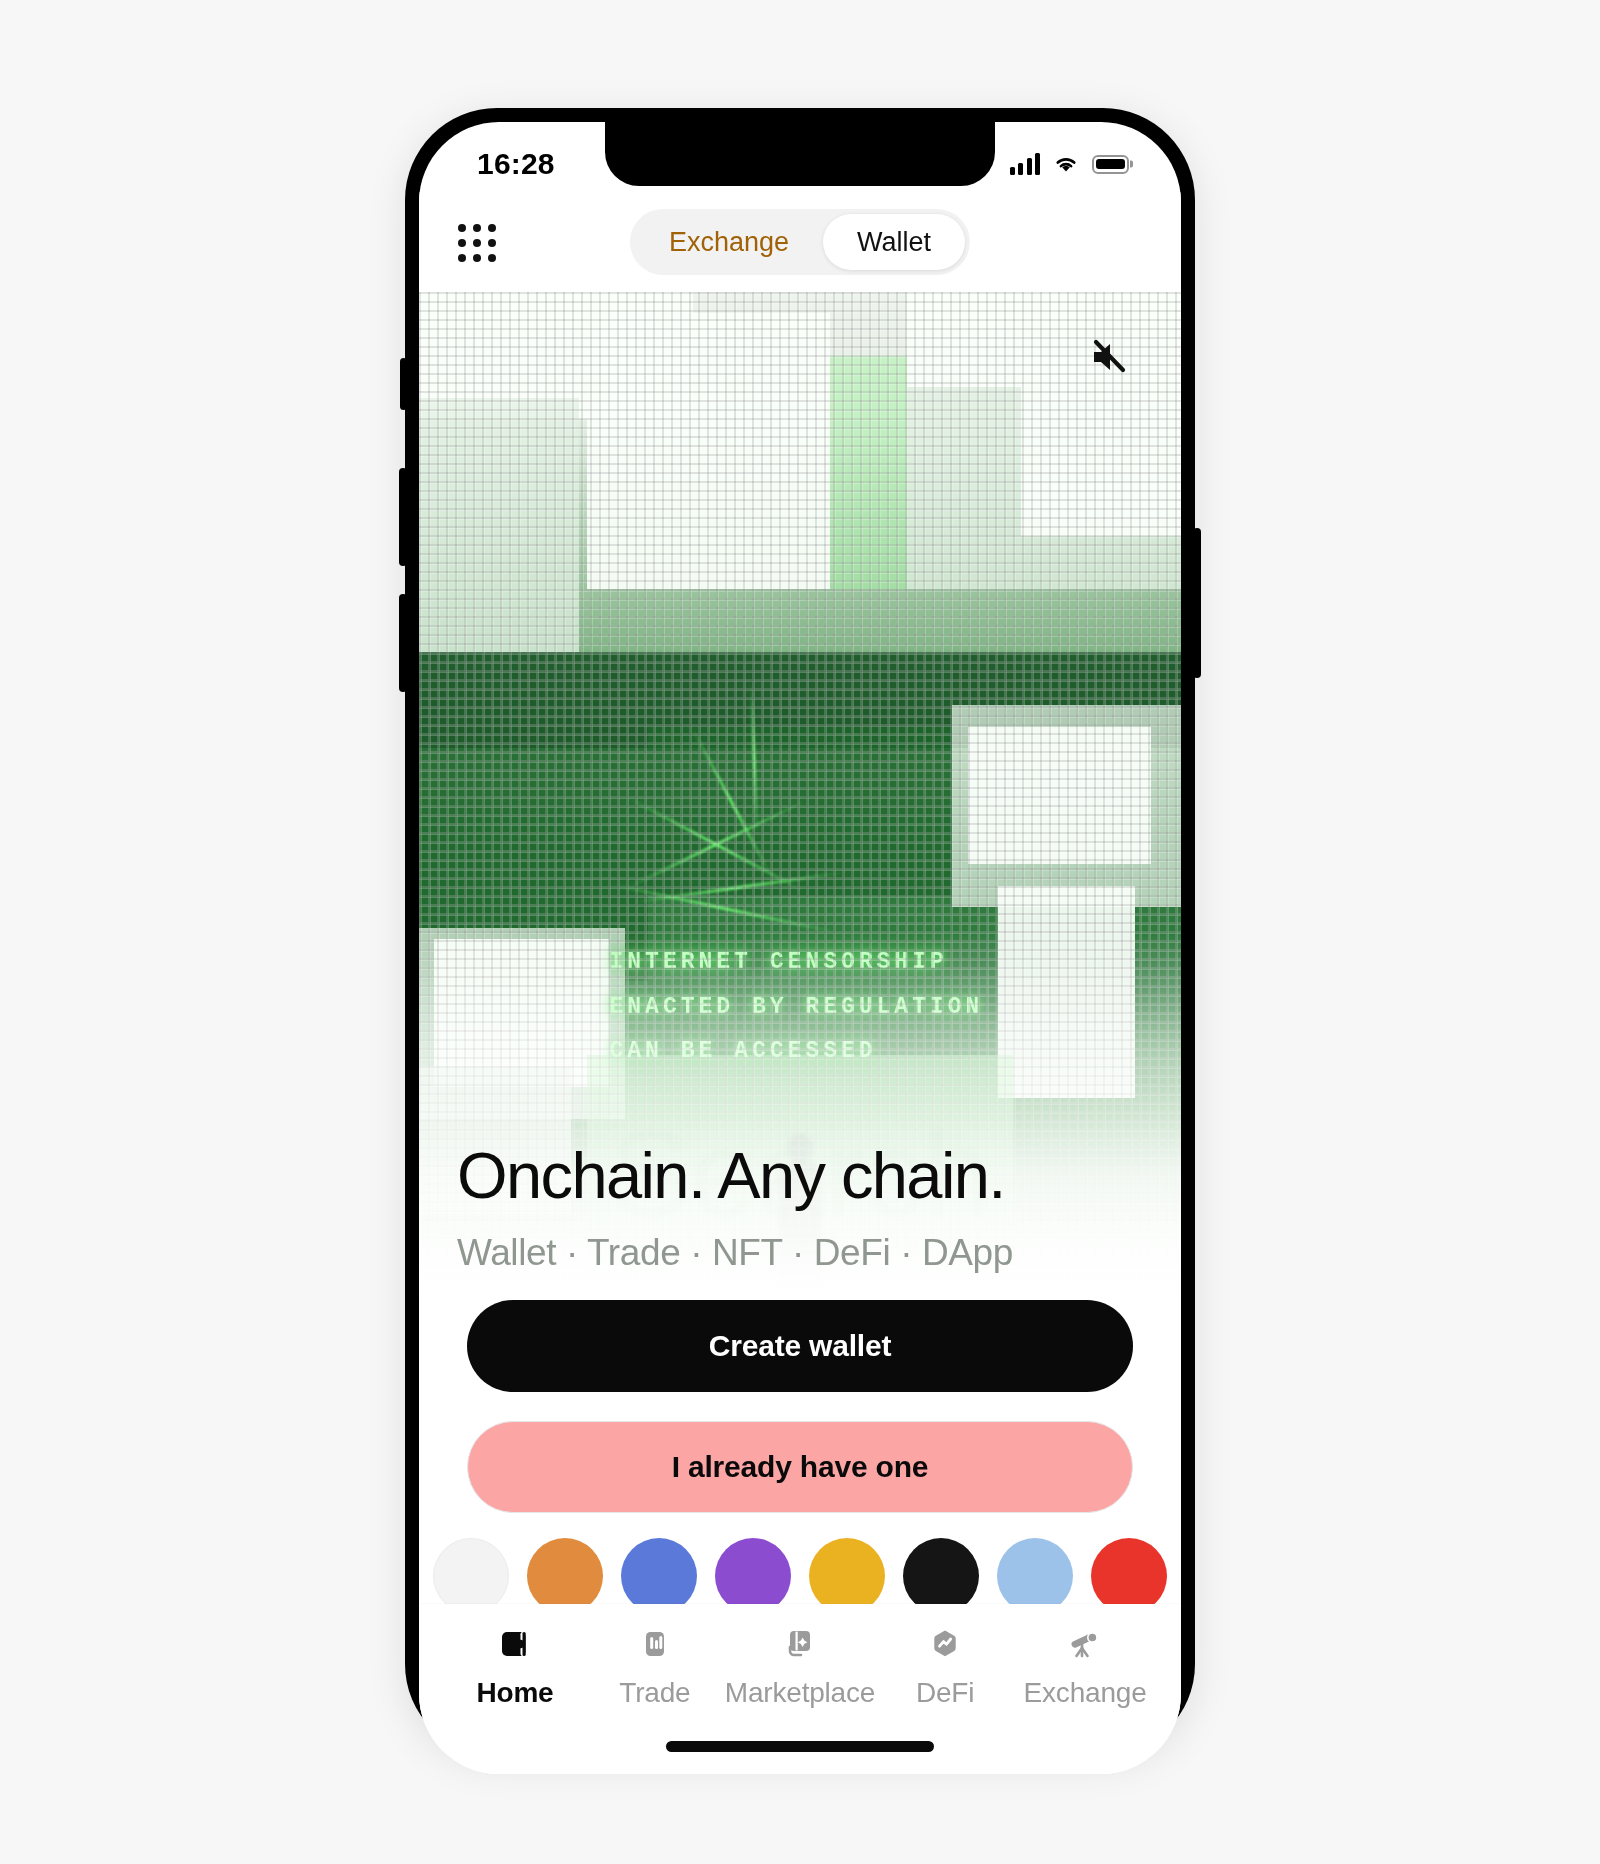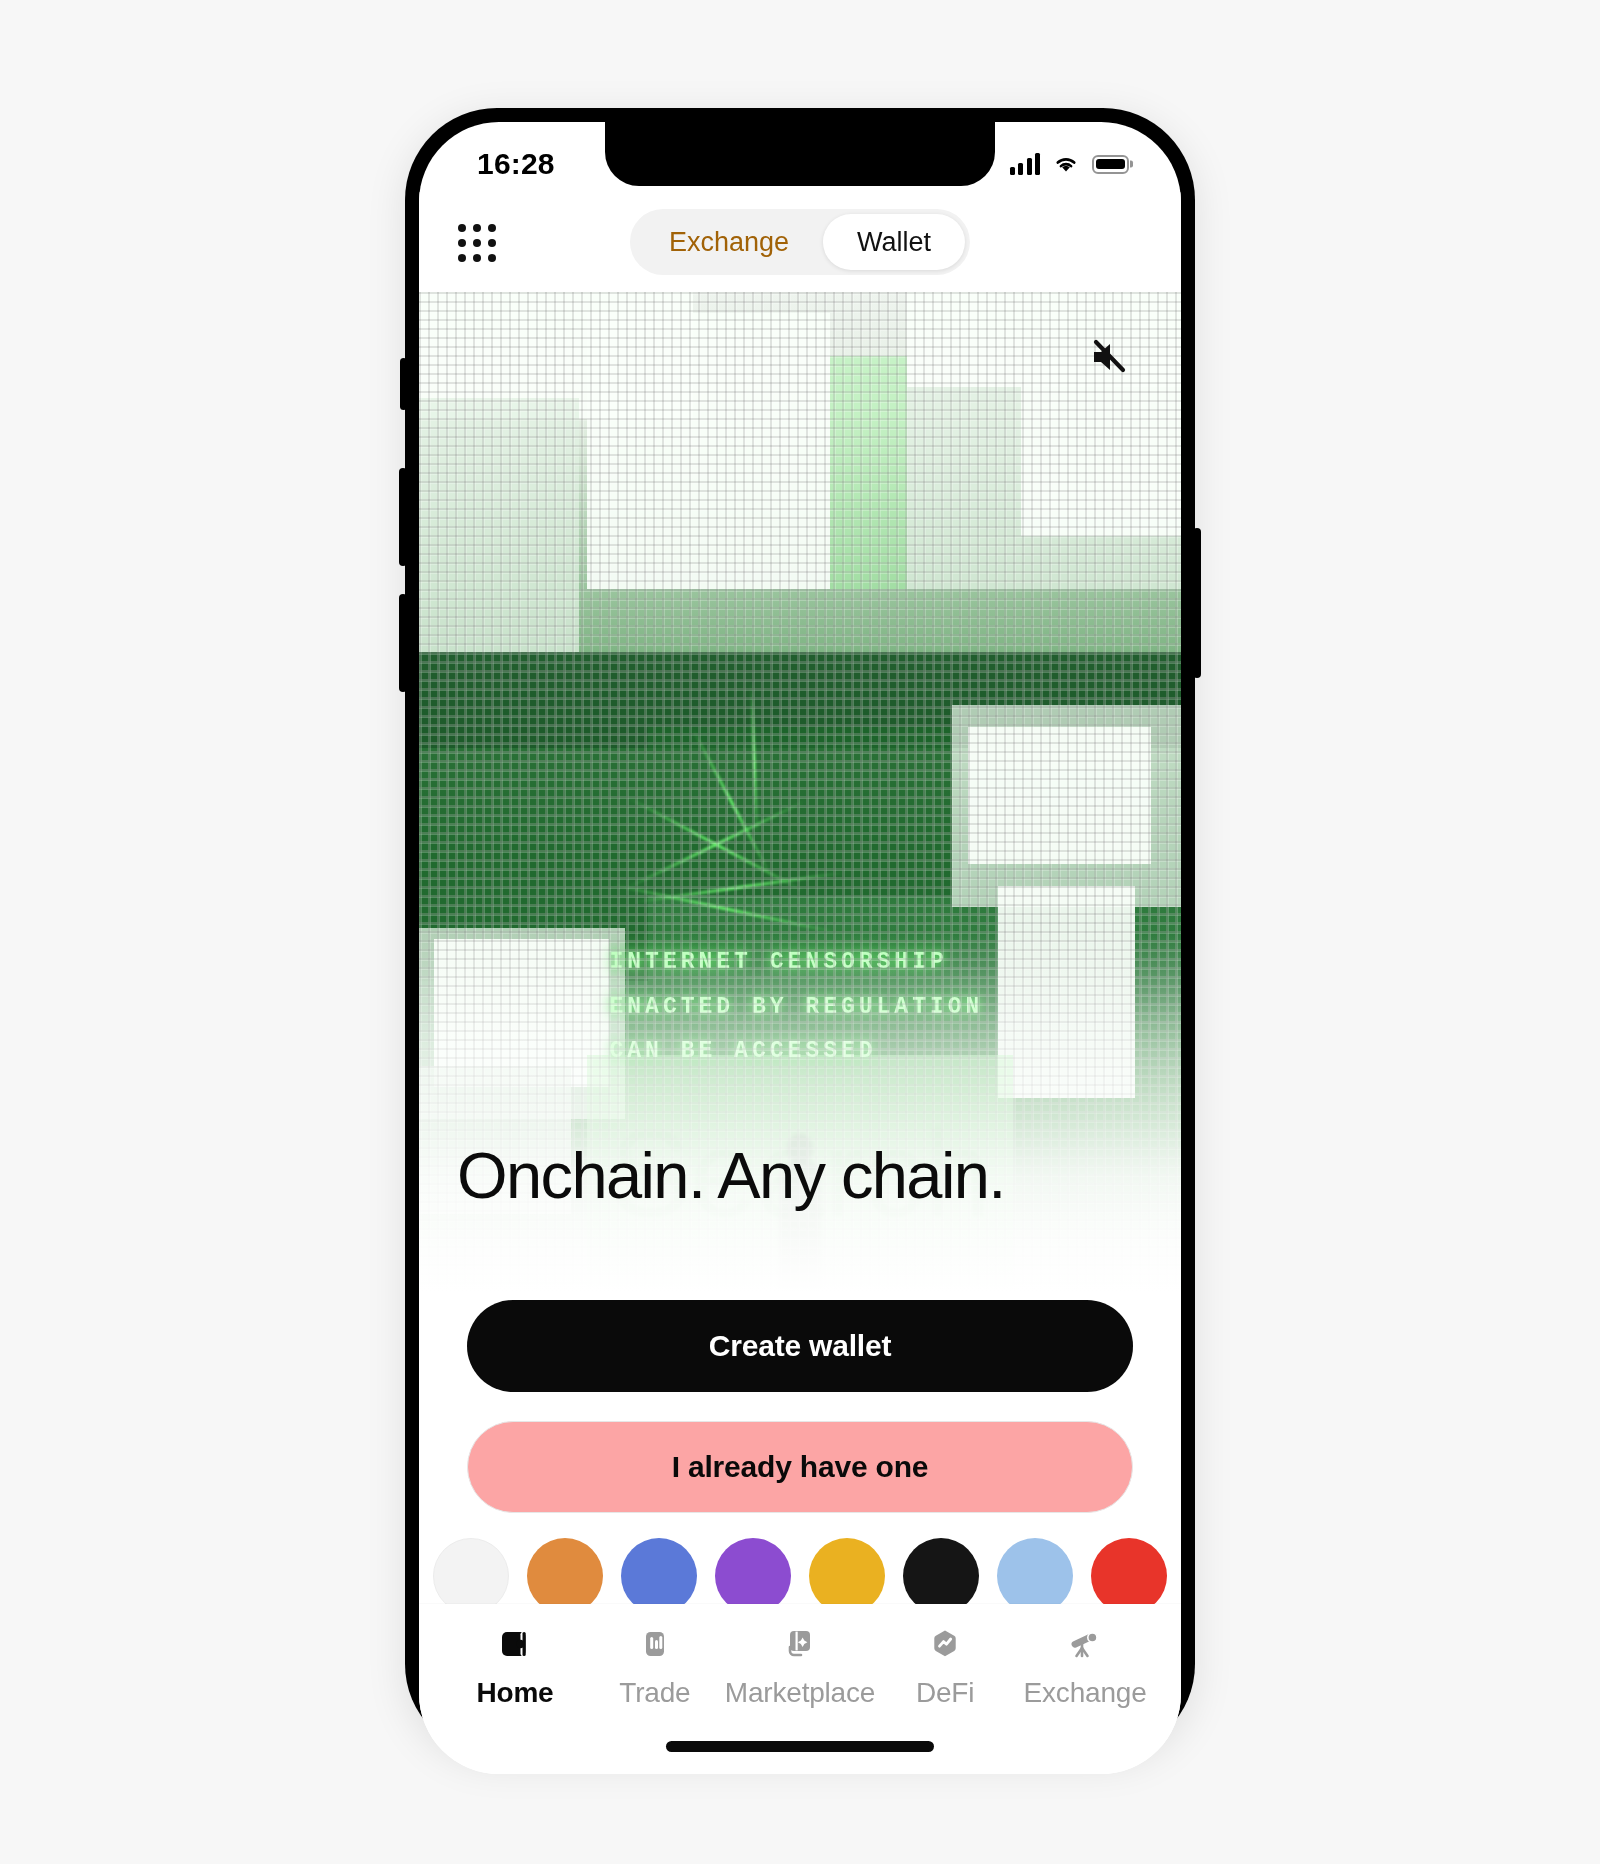--- a/index.html
+++ b/index.html
@@ -392,20 +392,21 @@
         <div class="mute-btn">
           <svg width="40" height="36" viewBox="0 0 40 36">
             <path d="M20 5 L11 13 H4 v10 h7 l9 8 Z" fill="#111"></path>
             <line x1="6" y1="3" x2="33" y2="31" stroke="#111" stroke-width="4.2" stroke-linecap="round"></line>
           </svg>
         </div>
       </div>
 
       <div class="hero-copy">
         <div class="headline">Onchain. Any chain.</div>
+        <div class="subline">Wallet · Trade · NFT · DeFi · DApp</div>
       </div>
 
       <div class="ctas">
         <div class="btn btn-primary">Create wallet</div>
         <div class="btn btn-secondary">I already have one</div>
       </div>
 
       <div class="tokens">
           <div class="token" style="background: rgb(243, 243, 243); border: 1px solid rgb(236, 236, 236);"></div>
           <div class="token" style="background: rgb(224, 139, 62);"></div>

